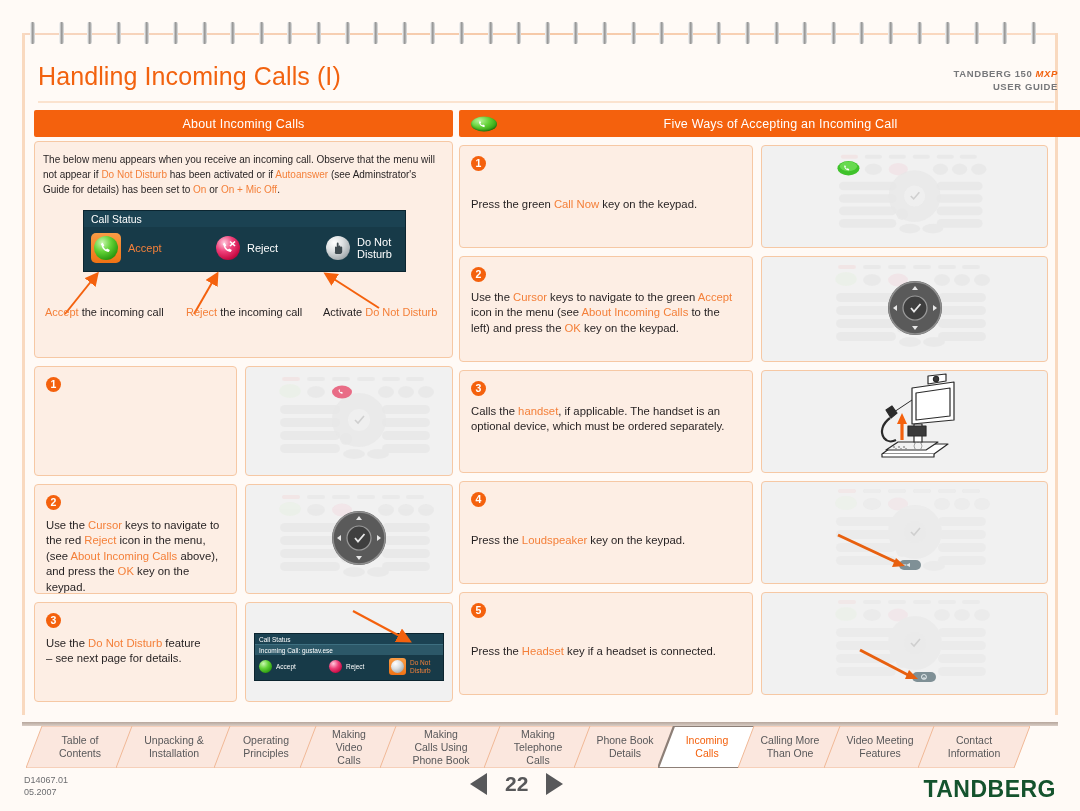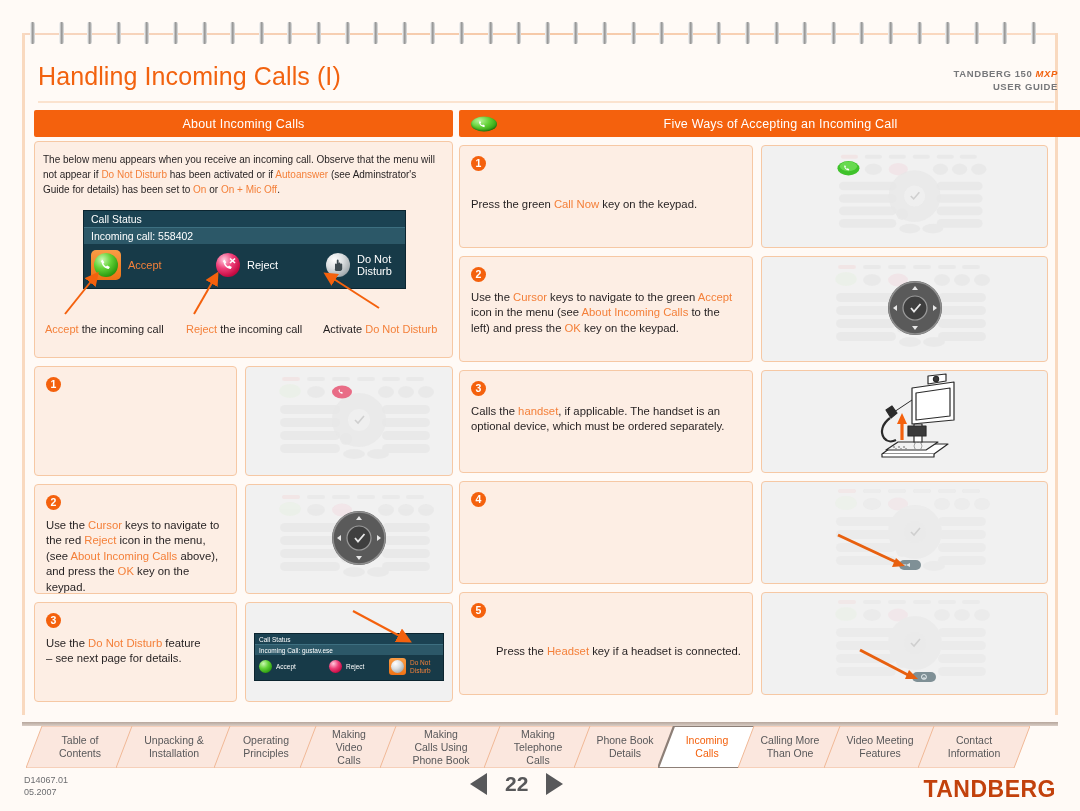--- a/index.html
+++ b/index.html
@@ -131,21 +131,21 @@
 
   
   .doc-id { position:absolute; left:24px; top:774px; font-size:9px; color:#6d6e71; line-height:12px; }
   .pager { position:absolute; left:470px; top:772px; display:flex; align-items:center; gap:18px; }
   .pg-num { font-size:21px; font-weight:bold; color:#58585a; }
   .tri { width:0; height:0; }
   .tri.left  { border-top:11px solid transparent; border-bottom:11px solid transparent; border-right:17px solid #58585a; }
   .tri.right { border-top:11px solid transparent; border-bottom:11px solid transparent; border-left:17px solid #58585a; }
   .tandberg-logo {
     position:absolute; right:24px; top:776px;
-    font-size:23px; font-weight:bold; letter-spacing:.5px; color:#c2410c;
+    font-size:23px; font-weight:bold; letter-spacing:.5px; color:#14532d;
     font-family:"Liberation Sans", sans-serif;
   }
 </style>
 </head>
 <body>
 
 <div id="page">
 
   <div class="spiral">
     <div class="spiral-line"></div>
@@ -209,21 +209,20 @@
     </div>
 
     <div class="panel" style="margin-top:4px; padding:10px 8px 8px 8px; height:217px;">
       <div class="para">
         <span>The below menu appears when you receive an incoming call. Observe that the menu will not appear if </span><span class="o">Do Not Disturb</span><span> has been activated or if </span><span class="o">Autoanswer</span><span> (see Adminstrator's Guide for details) has been set to </span><span class="o">On</span><span> or </span><span class="o">On + Mic Off</span><span>.</span>
       </div>
 
       <div style="position:relative; margin:12px 0 0 40px;">
         <div class="callmenu">
           <div class="cm-title">Call Status</div>
-          <div class="cm-sub">Incoming call: 558402</div>
           <div class="cm-row">
             <div class="cm-item" style="width:125px;">
               <span class="sel-box">
                 <span class="icon-round green">
                   <svg viewBox="0 0 24 24" width="24" height="24">
                       <path d="M7.5 9.2c.6 3.6 3.6 6.4 7.2 6.9l1.2-2.1-2.7-1.6-1.3 1c-1.1-.6-2-1.5-2.6-2.6l1-1.3L8.7 6.8 6.6 8z" fill="#ffffff"></path>
                     </svg>
                 </span>
               </span>
               <span class="cm-lbl-orange">Accept</span>
@@ -558,20 +557,23 @@
             <path d="M72 68 L72 48" stroke="#f4610d" stroke-width="3.2" fill="none"></path>
             <path d="M72 41 L77 52 L67 52 Z" fill="#f4610d"></path>
           </svg>
         </div>
       </div>
     </div>
 
     <div class="step-row">
       <div class="step-card" style="width:294px; height:103px;">
         <div class="num">4</div>
+        <div class="step-text" style="margin-top:26px;">
+          <span>Press the </span><span class="o">Loudspeaker</span><span> key on the keypad.</span>
+        </div>
       </div>
       <div class="pic-card" style="width:287px; height:103px;">
         <div class="remote">
           <svg width="210" height="96" viewBox="0 0 190 96">
             <g opacity="0.22" fill="#d8d8d8">
               <rect x="28" y="4" width="18" height="4" rx="2" fill="#f3c9c9"></rect>
               <rect x="53" y="4" width="18" height="4" rx="2"></rect>
                 <rect x="78" y="4" width="18" height="4" rx="2"></rect>
               <rect x="103" y="4" width="18" height="4" rx="2"></rect>
                 <rect x="128" y="4" width="18" height="4" rx="2"></rect>
@@ -602,21 +604,21 @@
             <line x1="28" y1="50" x2="88" y2="78" stroke="#e8600f" stroke-width="3"></line>
             <path d="M95 81 L82 82 L86 73 Z" fill="#e8600f"></path>
           </svg>
         </div>
       </div>
     </div>
 
     <div class="step-row">
       <div class="step-card" style="width:294px; height:103px;">
         <div class="num">5</div>
-        <div class="step-text" style="margin-top:26px;text-align:right;">
+        <div class="step-text" style="margin-top:26px;">
           <span>Press the </span><span class="o">Headset</span><span> key if a headset is connected.</span>
         </div>
       </div>
       <div class="pic-card" style="width:287px; height:103px;">
         <div class="remote">
           <svg width="210" height="96" viewBox="0 0 190 96">
             <g opacity="0.22" fill="#d8d8d8">
               <rect x="28" y="4" width="18" height="4" rx="2" fill="#f3c9c9"></rect>
               <rect x="53" y="4" width="18" height="4" rx="2"></rect>
                 <rect x="78" y="4" width="18" height="4" rx="2"></rect>

